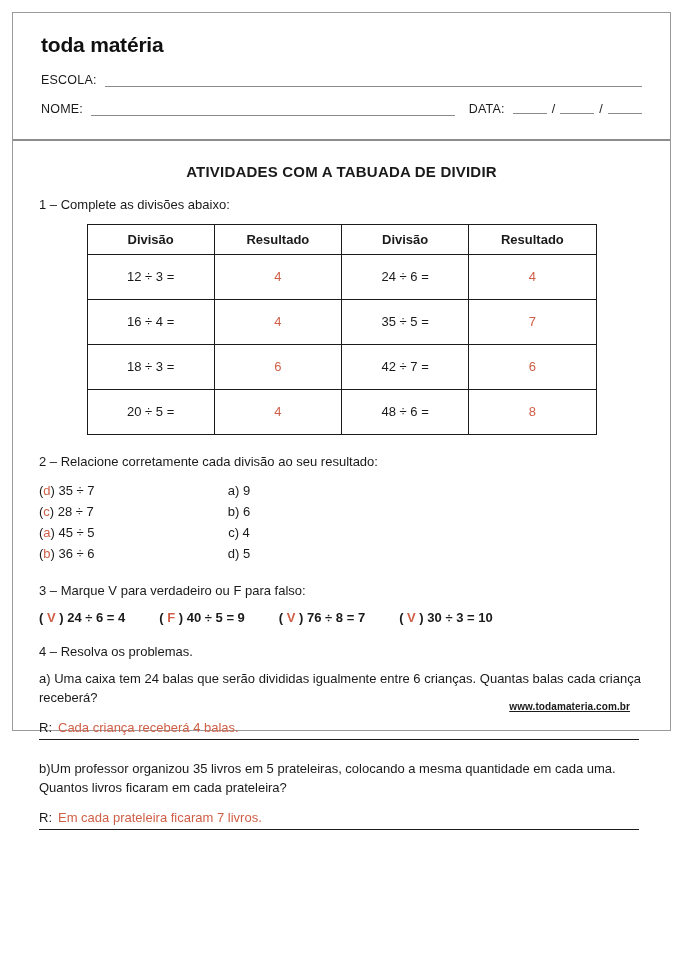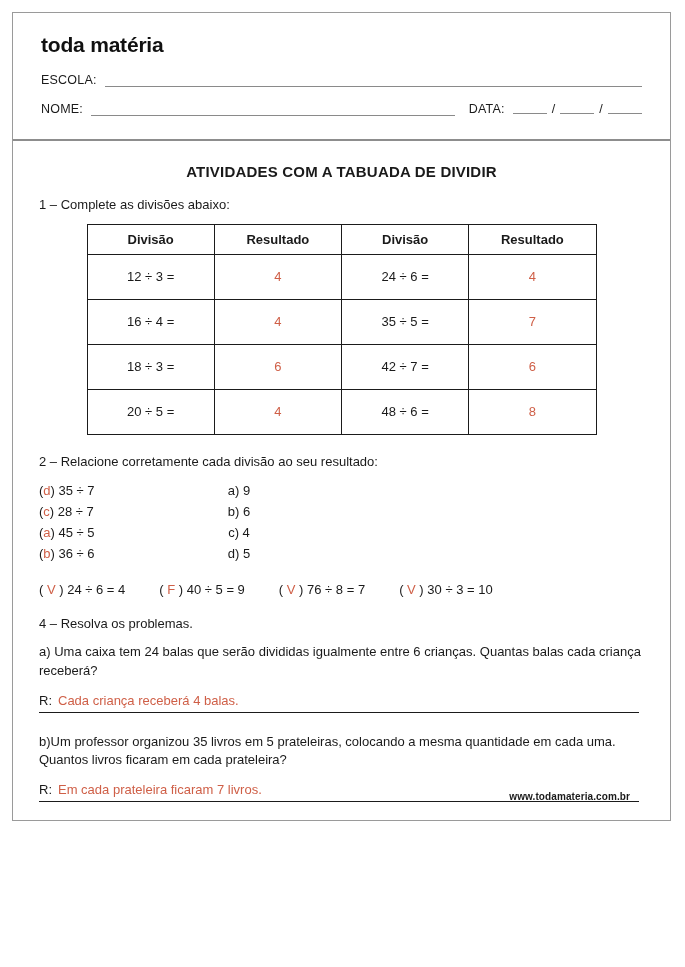--- a/index.html
+++ b/index.html
@@ -13,21 +13,21 @@
     font-family: "Liberation Sans", sans-serif;
     color: #1a1a1a;
     position: relative;
     overflow: hidden;
   }
   .page {
     position: absolute;
     left: 12px;
     top: 12px;
     width: 659px;
-    height: 809px;
+    height: 719px;
     border: 1px solid #9a9a9a;
     box-sizing: border-box;
     background: #fff;
   }
 
   
   .header {
     padding: 20px 28px 0 28px;
     border-bottom: 2px solid #8d8d8d;
     height: 128px;
@@ -119,20 +119,21 @@
   }
   .match-left { width: 140px; }
   .match-right { width: 120px; text-align: center; }
   .paren-ans { color: #cf5f47; }
 
   
   .tf-row {
     display: flex;
     font-size: 13px;
     margin-top: 8px;
+    font-weight: bold;
   }
   .tf-item { margin-right: 34px; white-space: nowrap; }
 
   
   .problem-text {
     font-size: 13px;
     line-height: 1.45;
     margin: 0 0 12px 0;
   }
   .answer-line {
@@ -245,20 +246,21 @@
           <span class="match-right">c) 4</span>
         </div>
         <div class="match-row">
           <span class="match-left">(<span class="paren-ans">b</span>)&nbsp;<span>36 ÷ 6</span></span>
           <span class="match-right">d) 5</span>
         </div>
       </div>
     </div>
 
     <div class="q-block">
+      <p class="q-prompt">3 – Marque V para verdadeiro ou F para falso:</p>
       <div class="tf-row">
         <span class="tf-item">(&nbsp;<span class="paren-ans">V</span>&nbsp;)&nbsp;<span>24 ÷ 6 = 4</span></span>
         <span class="tf-item">(&nbsp;<span class="paren-ans">F</span>&nbsp;)&nbsp;<span>40 ÷ 5 = 9</span></span>
         <span class="tf-item">(&nbsp;<span class="paren-ans">V</span>&nbsp;)&nbsp;<span>76 ÷ 8 = 7</span></span>
         <span class="tf-item">(&nbsp;<span class="paren-ans">V</span>&nbsp;)&nbsp;<span>30 ÷ 3 = 10</span></span>
       </div>
     </div>
 
     <div>
       <p class="q-prompt">4 – Resolva os problemas.</p>

